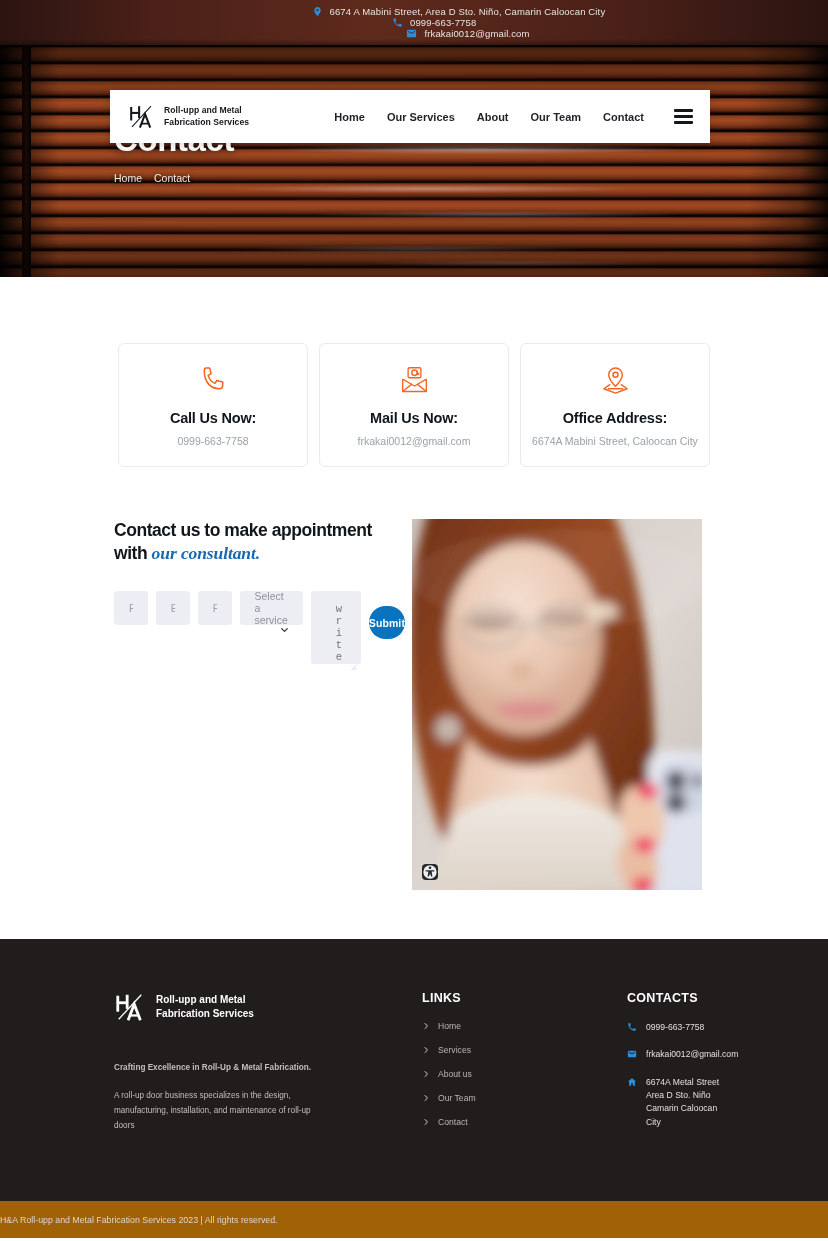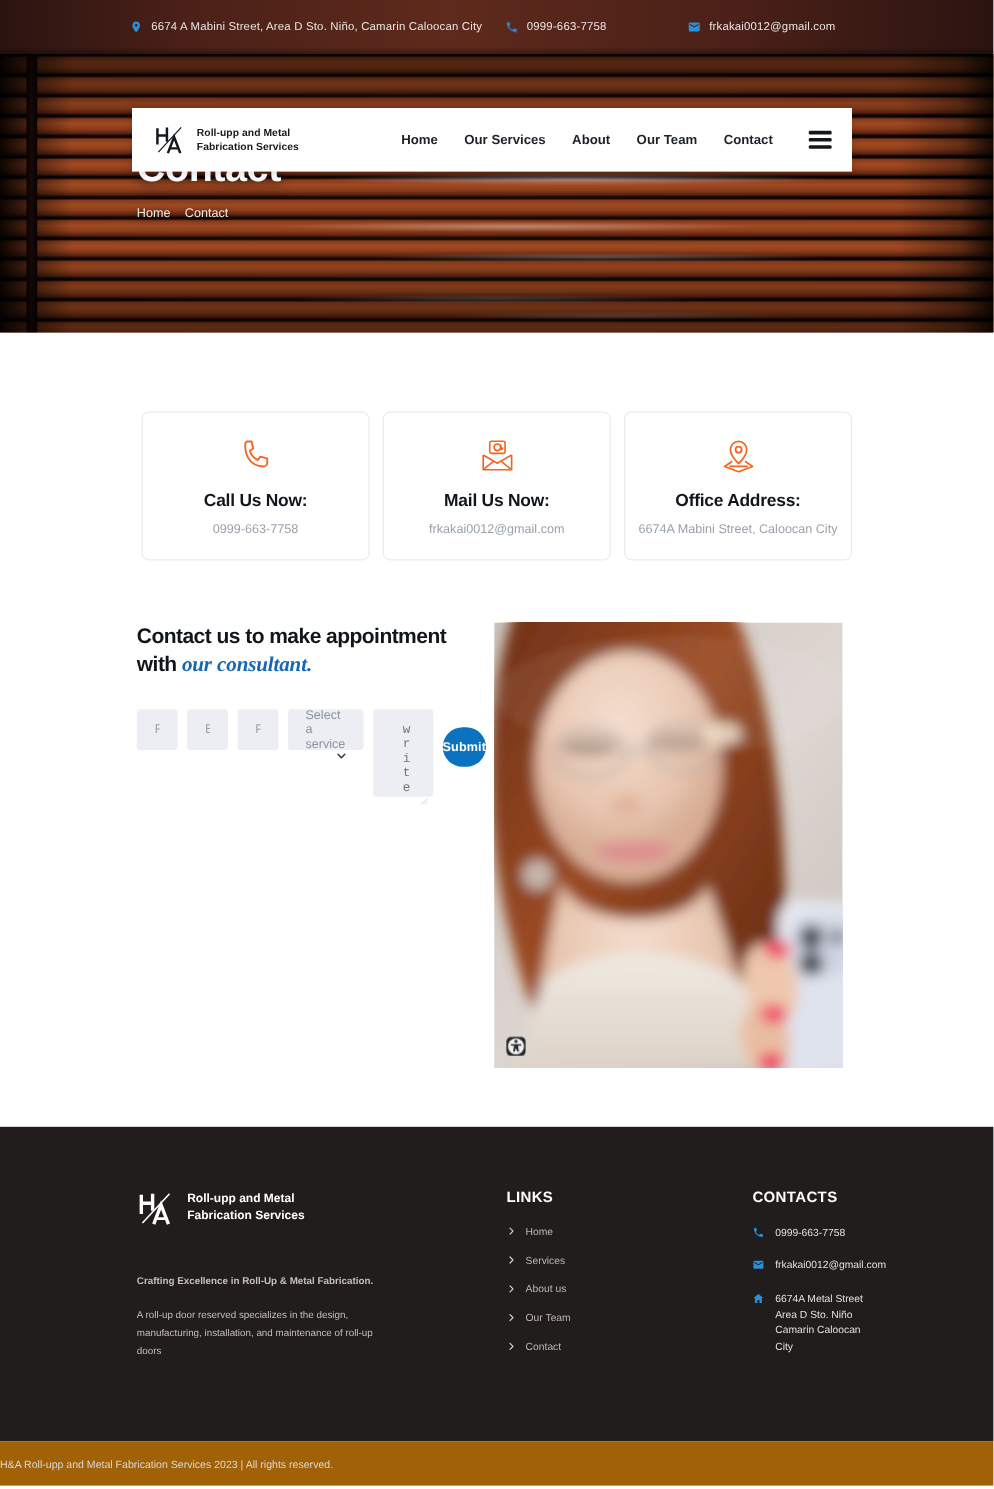--- a/index.html
+++ b/index.html
@@ -25,20 +25,21 @@
     position:absolute; left:0; right:0; bottom:0; height:6px;
     background: linear-gradient(180deg, rgba(0,0,0,0) 0%, rgba(0,0,0,.35) 100%);
   }
   .topbar-inner {
     position: relative;
     width: 100%;
     display: flex;
     align-items: center;
     padding-left: 108px;
     z-index: 2;
+    flex-direction: column;
   }
   .tb-item {
     display: flex;
     align-items: center;
     gap: 7px;
     color: #e9e4e2;
     font-size: 9.5px;
     letter-spacing: .15px;
     white-space: nowrap;
   }
@@ -628,21 +629,21 @@
           <path d="M15 31 L21.5 14 L28 31" stroke="#ffffff" stroke-width="3" fill="none"></path>
           <path d="M17.5 26 L25.5 26" stroke="#ffffff" stroke-width="2.4" fill="none"></path>
         </svg>
       </span>
       <span class="f-brand-text">
         <span>Roll-upp and Metal</span><br>
         <span>Fabrication Services</span>
       </span>
     </div>
     <div class="f-tag">Crafting Excellence in Roll-Up &amp; Metal Fabrication.</div>
-    <div class="f-desc">A roll-up door reserved specializes in the design, manufacturing, installation, and maintenance of roll-up doors</div>
+    <div class="f-desc">A roll-up door business specializes in the design, manufacturing, installation, and maintenance of roll-up doors</div>
   </div>
 
   <div class="f-links">
     <div class="f-col-title">LINKS</div>
     <div class="f-link">
       <span class="chv">
           <svg viewBox="0 0 16 16" width="8" height="8" fill="none" stroke="currentColor" stroke-width="2" stroke-linecap="round" stroke-linejoin="round">
             <path d="M6 3l5 5-5 5"></path>
           </svg>
         </span>

